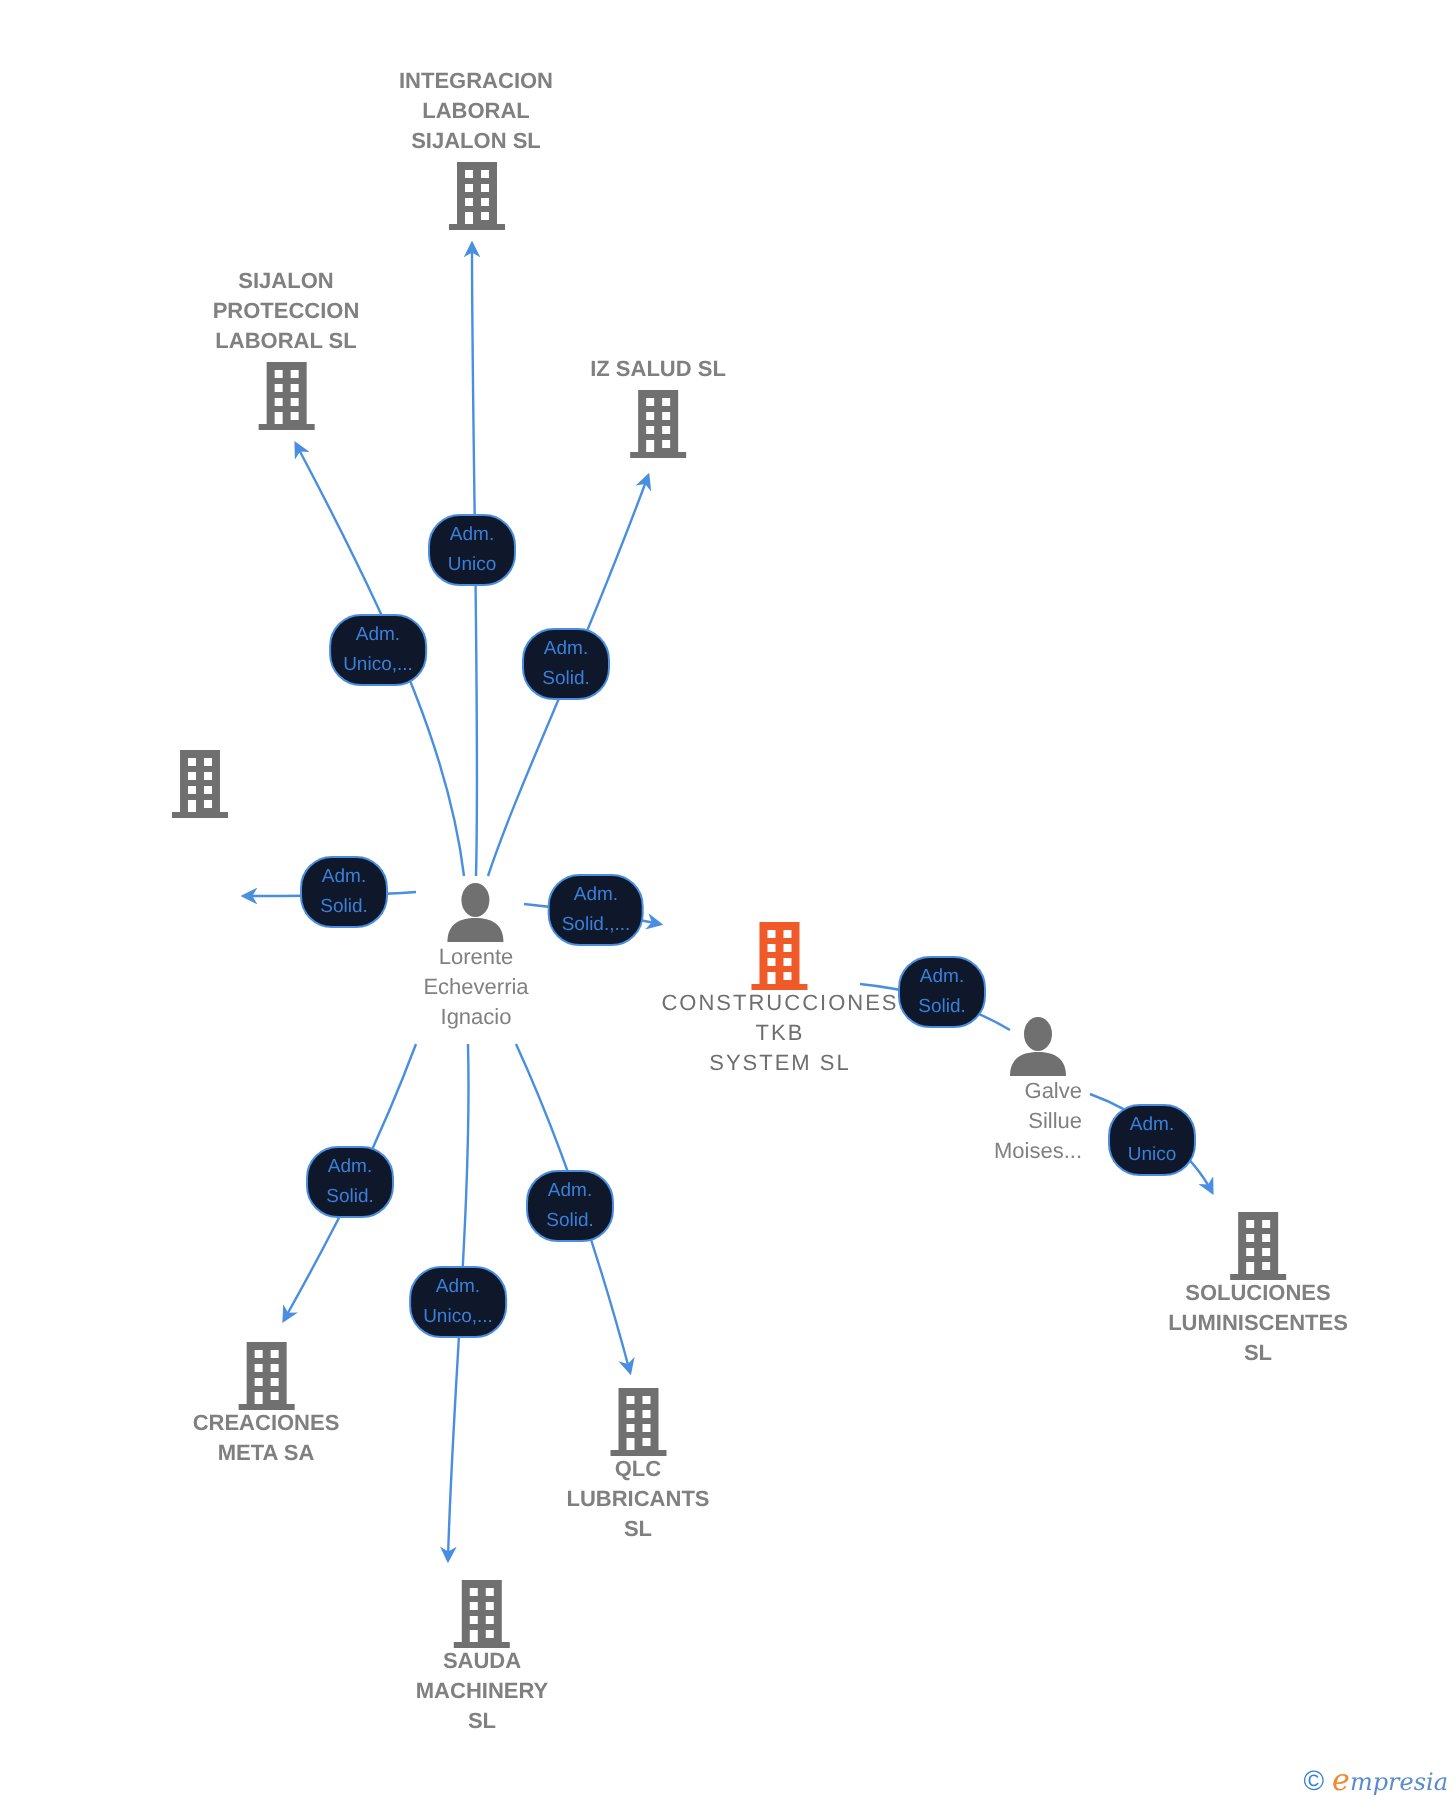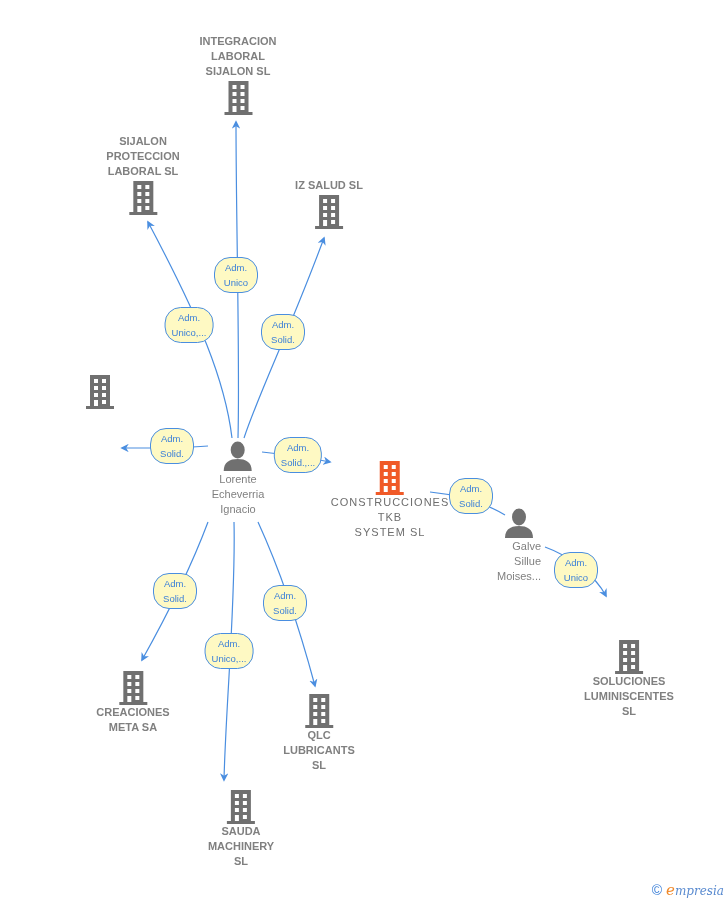--- a/index.html
+++ b/index.html
@@ -5,21 +5,21 @@
   html, body { margin: 0; padding: 0; background: #ffffff; }
   body { width: 728px; height: 905px; position: relative; overflow: hidden;
          font-family: "Liberation Sans", sans-serif; }
   #edges { position: absolute; left: 0; top: 0; width: 728px; height: 905px; }
   .node { position: absolute; text-align: center; transform: translateX(-50%); }
   .node .label { font-size: 11px; line-height: 15px; color: #808080; white-space: pre-line; }
   .node.company .label { text-transform: uppercase; font-weight: bold; }
   .node.focus .label { font-weight: normal; color: #6e6e6e; letter-spacing: 1px; font-size: 11px; }
   .icon { display: block; margin: 0 auto; }
   .edge-label { position: absolute; transform: translate(-50%, -50%);
-    background: #fef9c3; border: 1px solid #4a8ee0; border-radius: 16px;
+    background: #0f172a; border: 1px solid #4a8ee0; border-radius: 16px;
     color: #3a7fd8; font-size: 9.5px; line-height: 15px; text-align: center;
     padding: 2px 6px; white-space: pre-line; min-width: 30px; }
   .credit { position: absolute; right: 4px; bottom: 6px; font-size: 12px; color: #3a7fd8;
     display: flex; align-items: center; gap: 4px; }
   .credit .brand { font-family: "DejaVu Serif", serif; font-style: italic; color: #5a8bd0; font-size: 12px; }
   .credit .brand .e { color: #f08a2c; font-size: 15px; }
   .credit .copy { font-size: 14px; color: #3a7fd8; }
 </style>
 </head>
 <body>
@@ -171,21 +171,21 @@
 <div class="node person" style="left:519px; top:507px;text-align:right;">
   <svg class="icon" width="32" height="32" viewBox="0 0 32 32">
     <ellipse cx="16" cy="10" rx="7" ry="8.5" fill="#707070"></ellipse>
     <path d="M2,31 C2,22 8,19 16,19 C24,19 30,22 30,31 Z" fill="#707070"></path>
   </svg>
   <div class="label">Galve
 Sillue
 Moises...</div>
 </div>
 
-<div class="node company" style="left:629px; top:638px;">
+<div class="node company" style="left:629px; top:604px;">
   <svg class="icon" width="34" height="36" viewBox="0 0 34 36">
     <rect x="7" y="2" width="20" height="32" fill="#707070"></rect>
       <rect x="3" y="33" width="28" height="3" fill="#707070"></rect>
     <rect x="11" y="6" width="4" height="4" fill="#fff"></rect>
       <rect x="19" y="6" width="4" height="4" fill="#fff"></rect>
     <rect x="11" y="13" width="4" height="4" fill="#fff"></rect>
       <rect x="19" y="13" width="4" height="4" fill="#fff"></rect>
     <rect x="11" y="20" width="4" height="4" fill="#fff"></rect>
       <rect x="19" y="20" width="4" height="4" fill="#fff"></rect>
     <rect x="11" y="27" width="4" height="6" fill="#fff"></rect>

